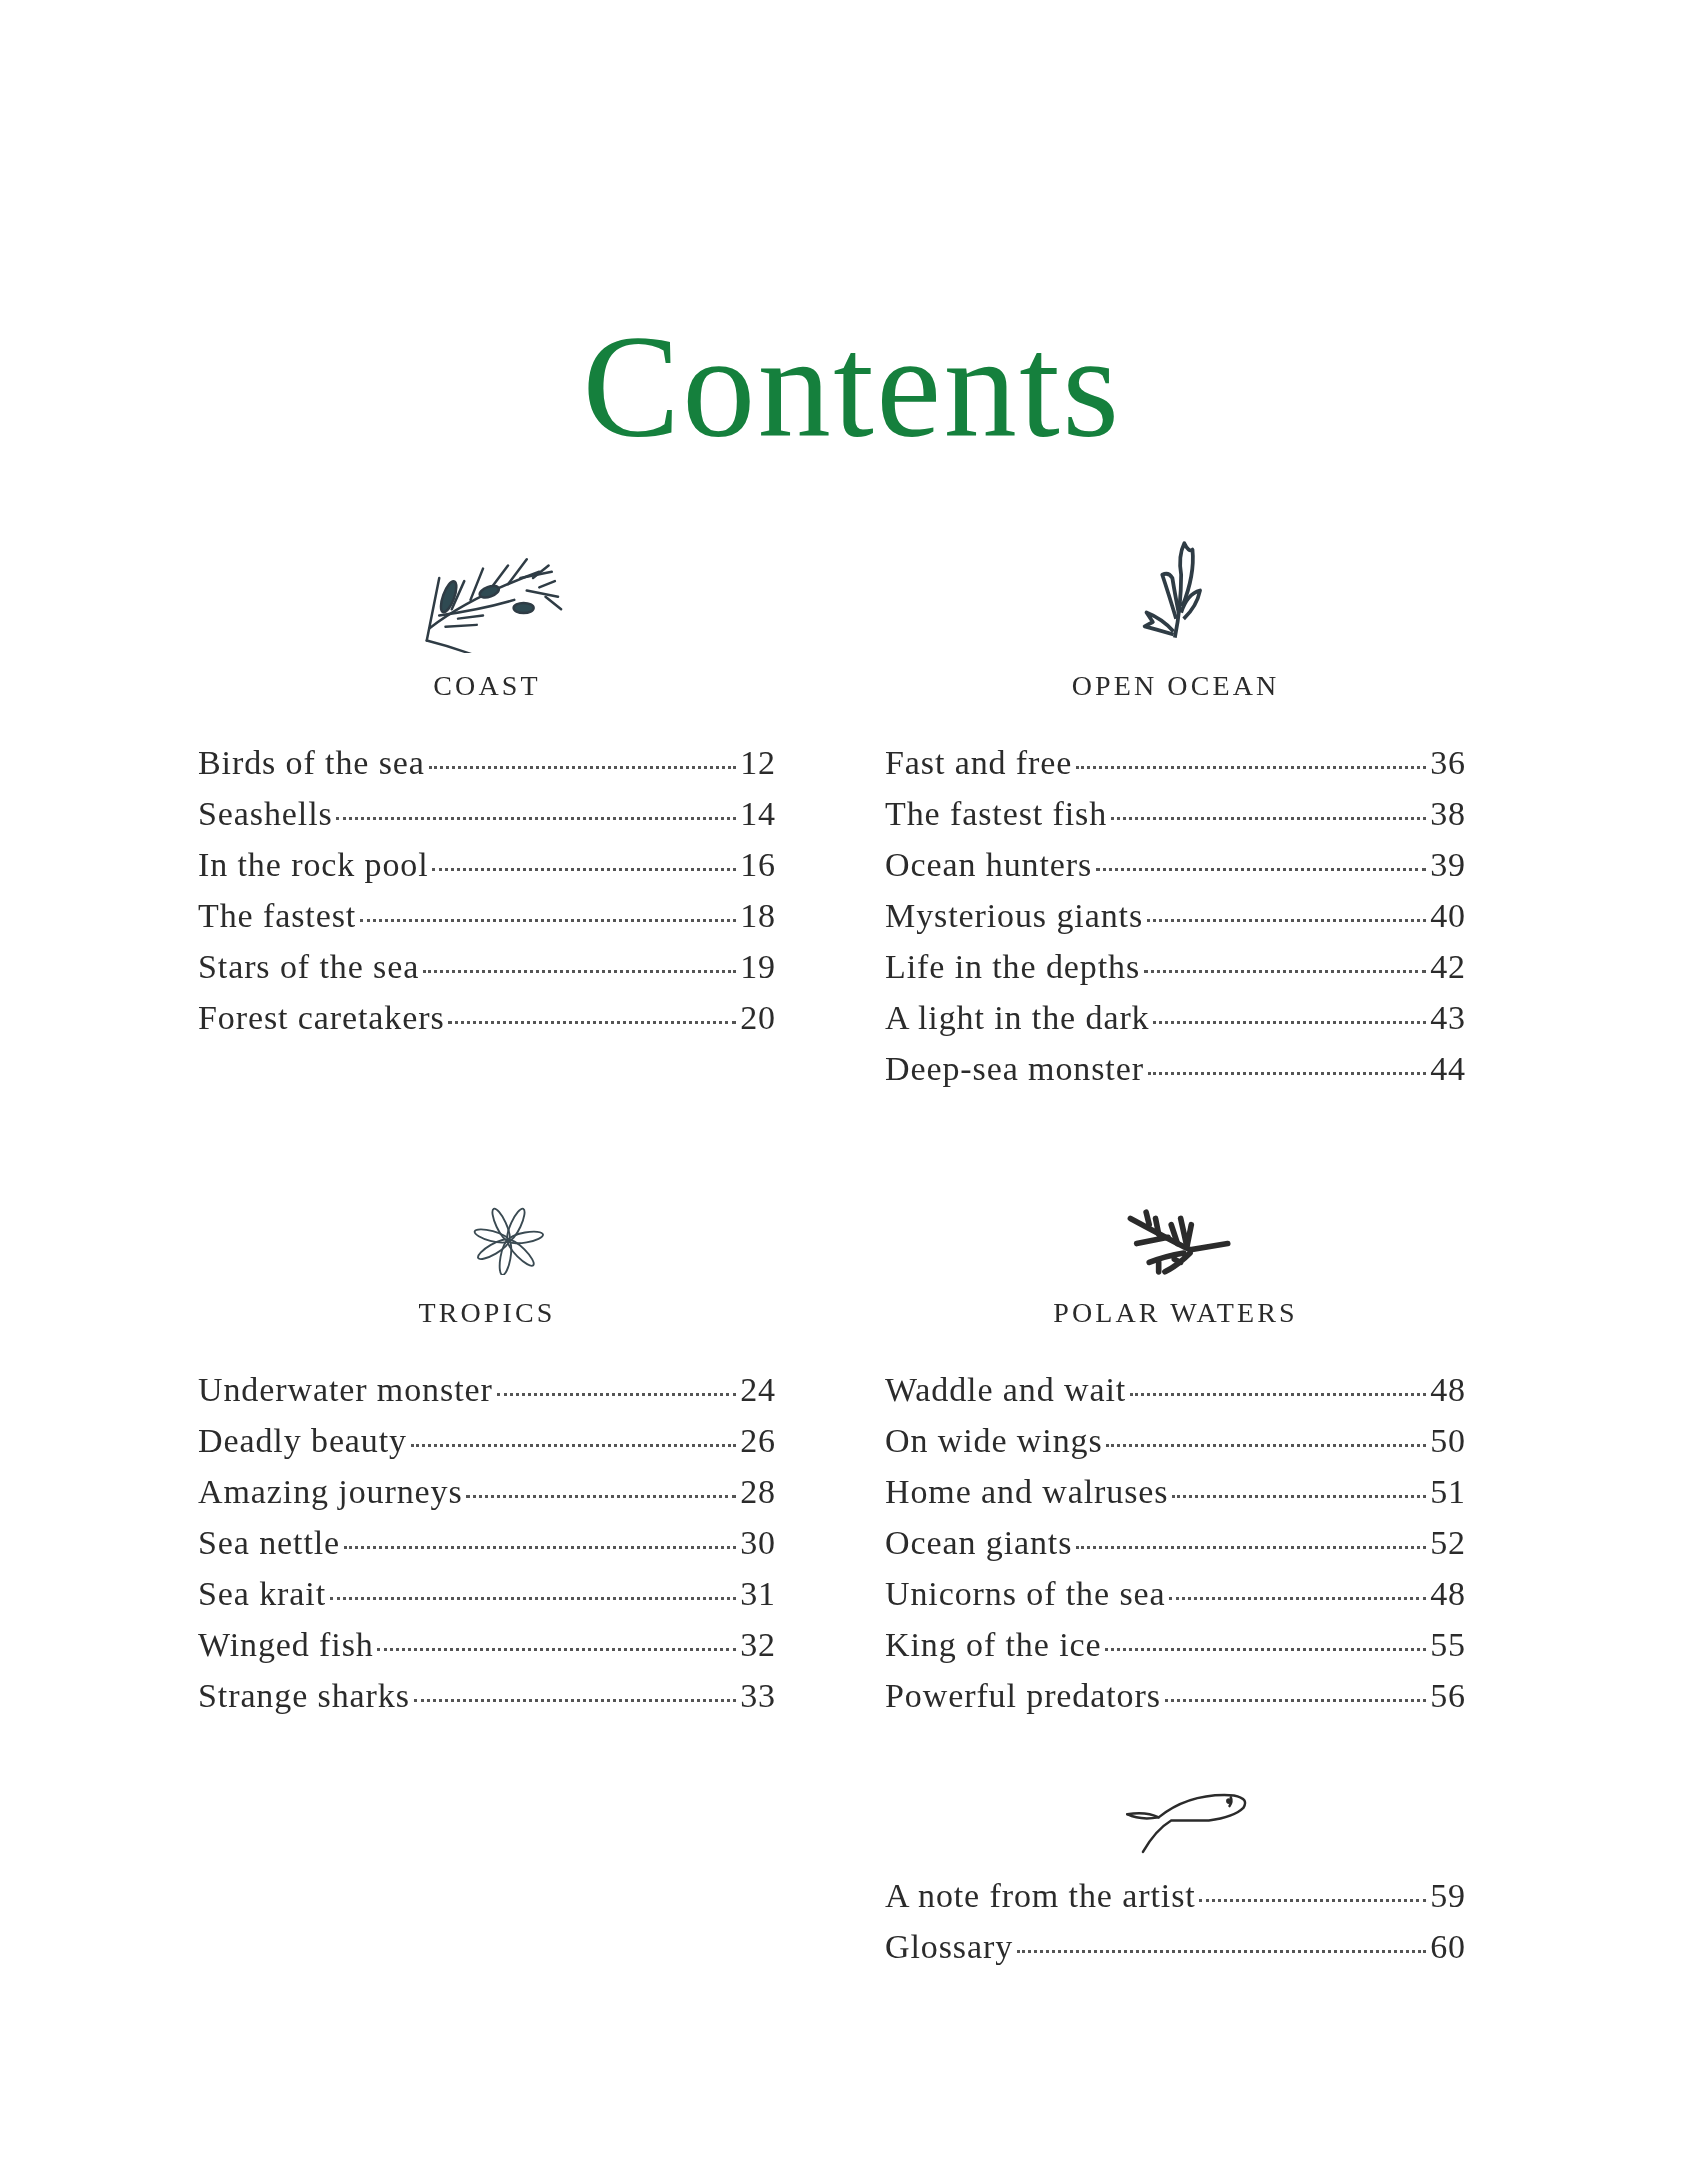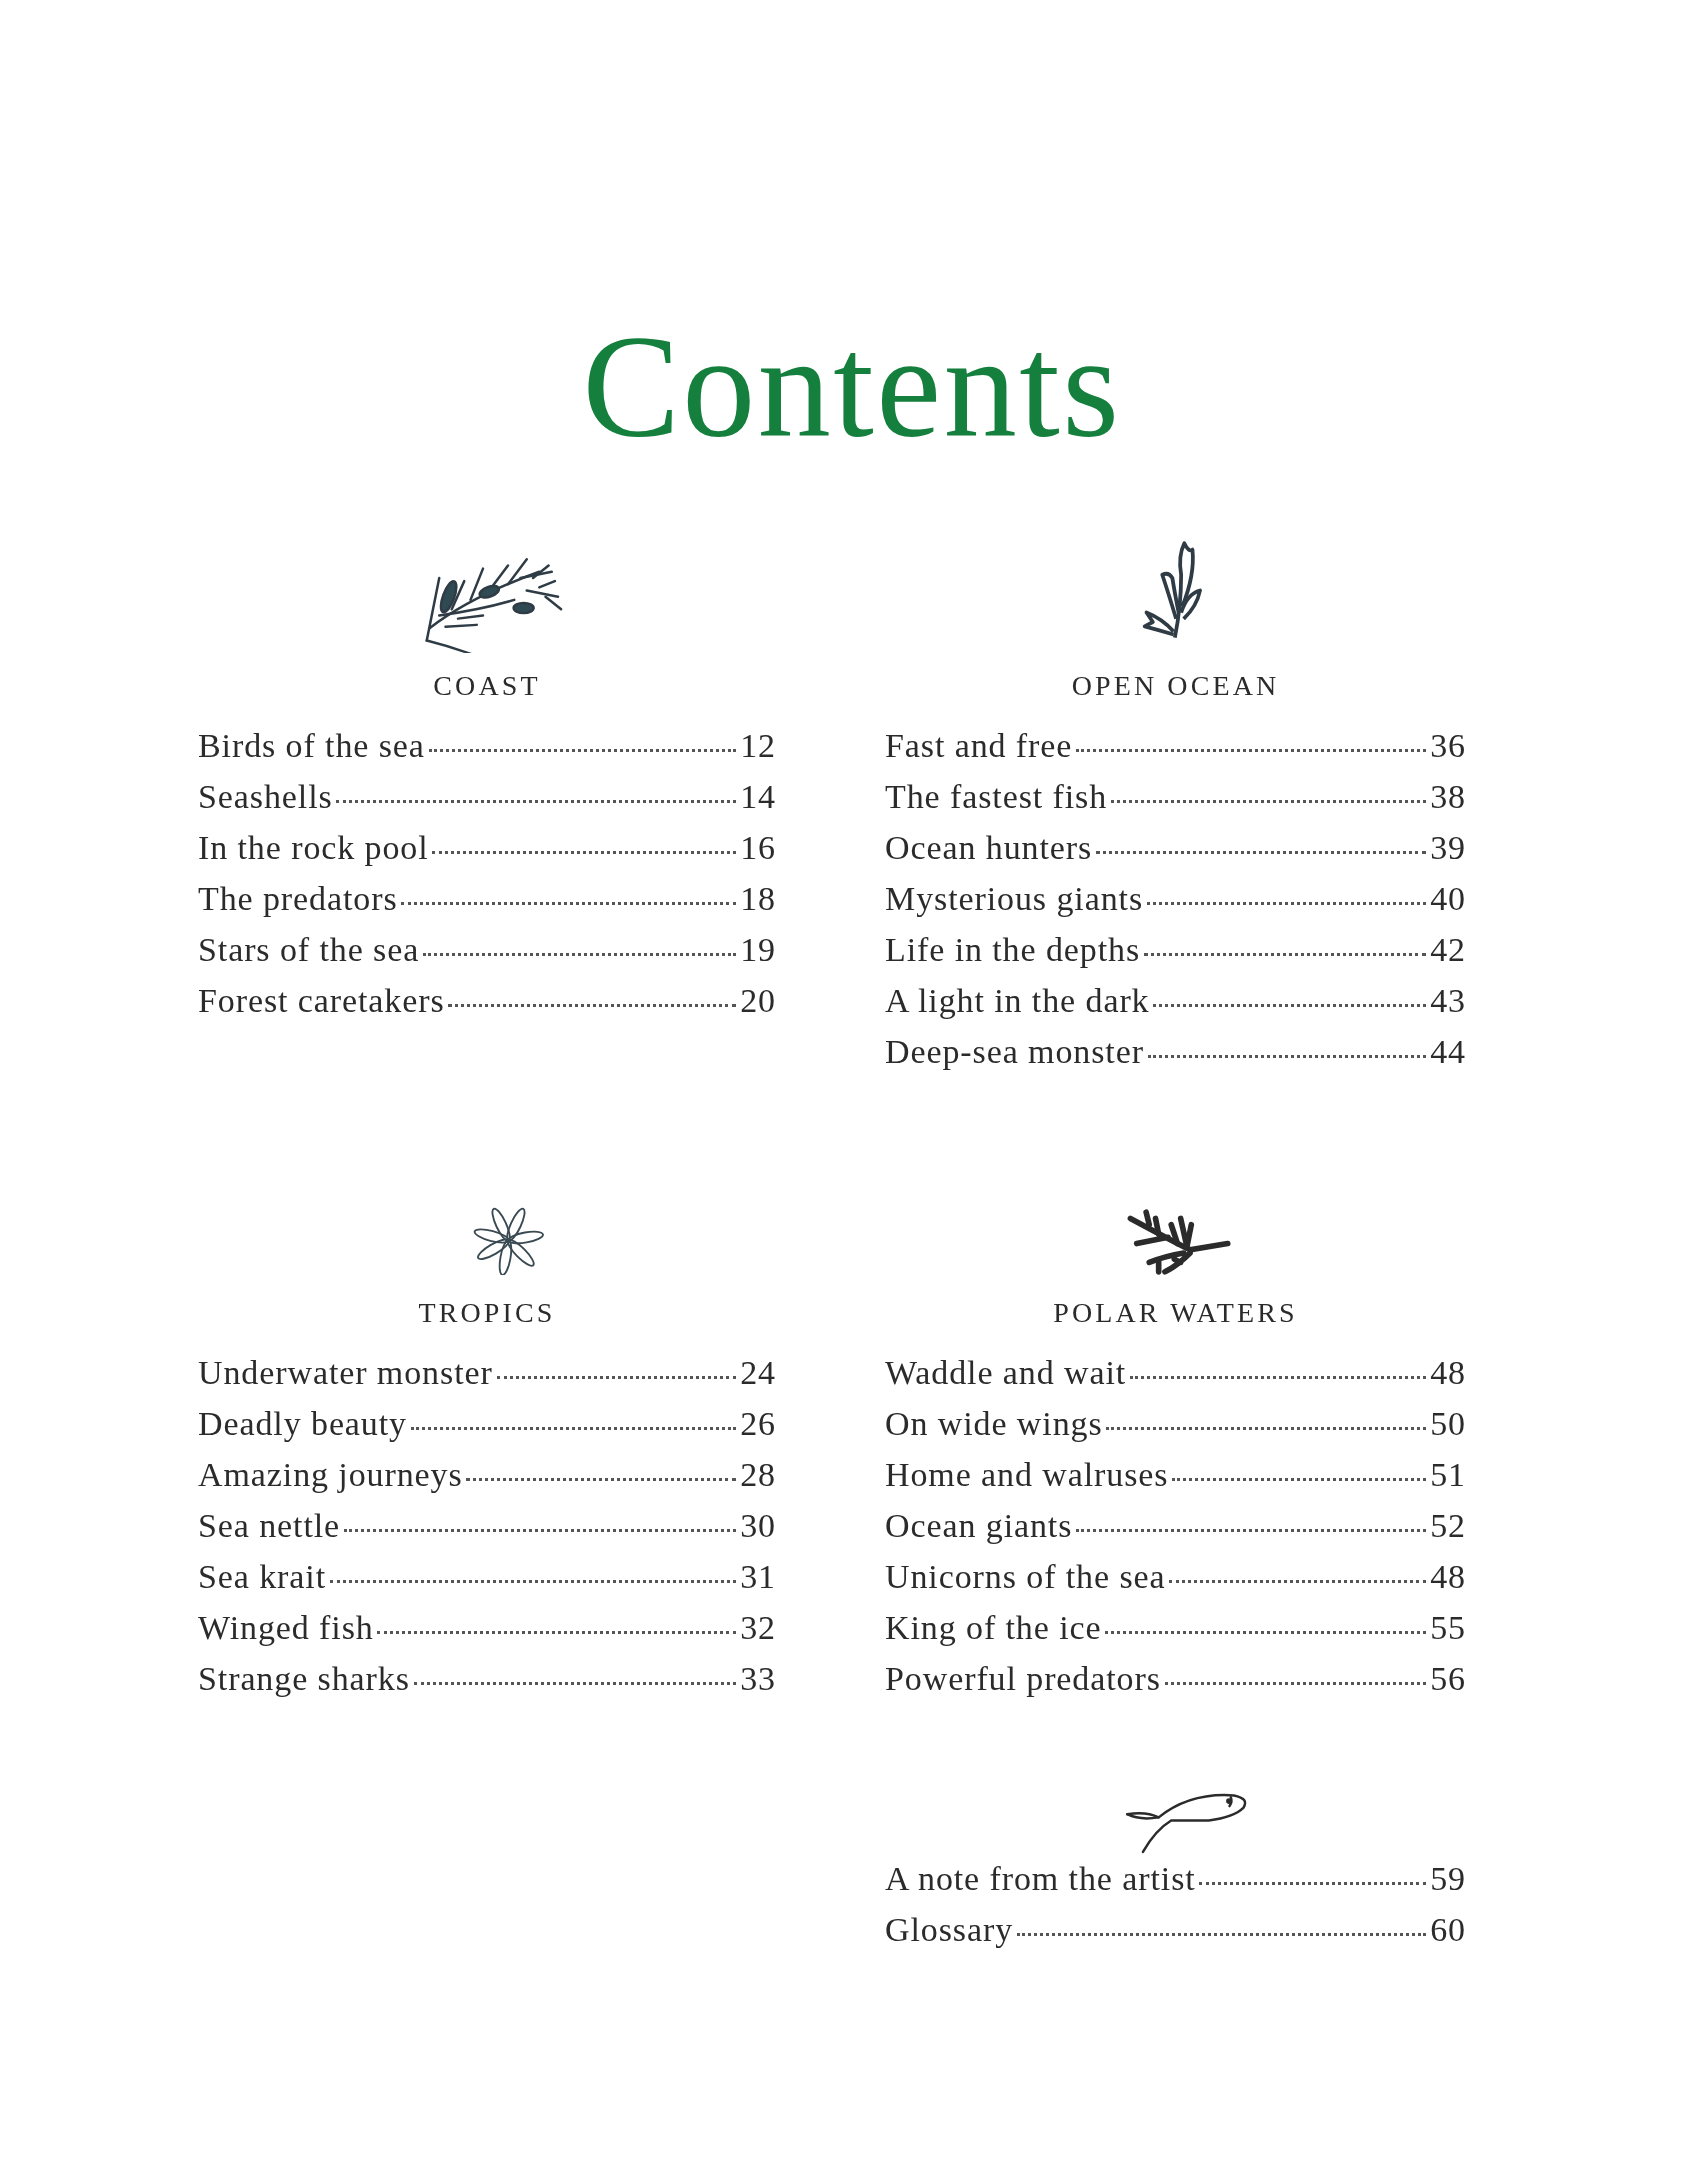--- a/index.html
+++ b/index.html
@@ -8,21 +8,21 @@
     .title { position: absolute; left: 0; width: 1704px; top: 314px; text-align: center;
              font-family: "Liberation Serif", serif; font-size: 146px; color: #15803d;
              letter-spacing: 2.5px; line-height: 1; }
     .icon { position: absolute; }
     .icon svg { width: 100%; height: 100%; display: block; }
     .heading { position: absolute; text-align: center; font-family: "Liberation Serif", serif;
                font-size: 28px; letter-spacing: 3.1px; color: #2b2b2b; line-height: 1; }
     .list { position: absolute; }
     .entry { display: flex; align-items: baseline; height: 51px; font-family: "Liberation Serif", serif;
              font-size: 34px; color: #2b2b2b; letter-spacing: 0.9px; }
-    .entry .label { white-space: nowrap; }
+    .entry .label { white-space: nowrap; margin-top: 17px; }
     .entry .leader { flex: 1; border-bottom: 3.1px dotted #555; margin: 0 3.8px; transform: translateY(-5px); min-width: 12.6px; }
     .entry .page { white-space: nowrap; }
   </style>
 </head>
 <body>
 
 <div>
 
   <div class="title">Contents</div>
 
@@ -51,21 +51,21 @@
         <span class="label">Seashells</span>
         <span class="leader"></span>
         <span class="page">14</span>
       </div>
     <div class="entry">
         <span class="label">In the rock pool</span>
         <span class="leader"></span>
         <span class="page">16</span>
       </div>
     <div class="entry">
-        <span class="label">The predators</span>
+        <span class="label">The fastest</span>
         <span class="leader"></span>
         <span class="page">18</span>
       </div>
     <div class="entry">
         <span class="label">Stars of the sea</span>
         <span class="leader"></span>
         <span class="page">19</span>
       </div>
     <div class="entry">
         <span class="label">Forest caretakers</span>

